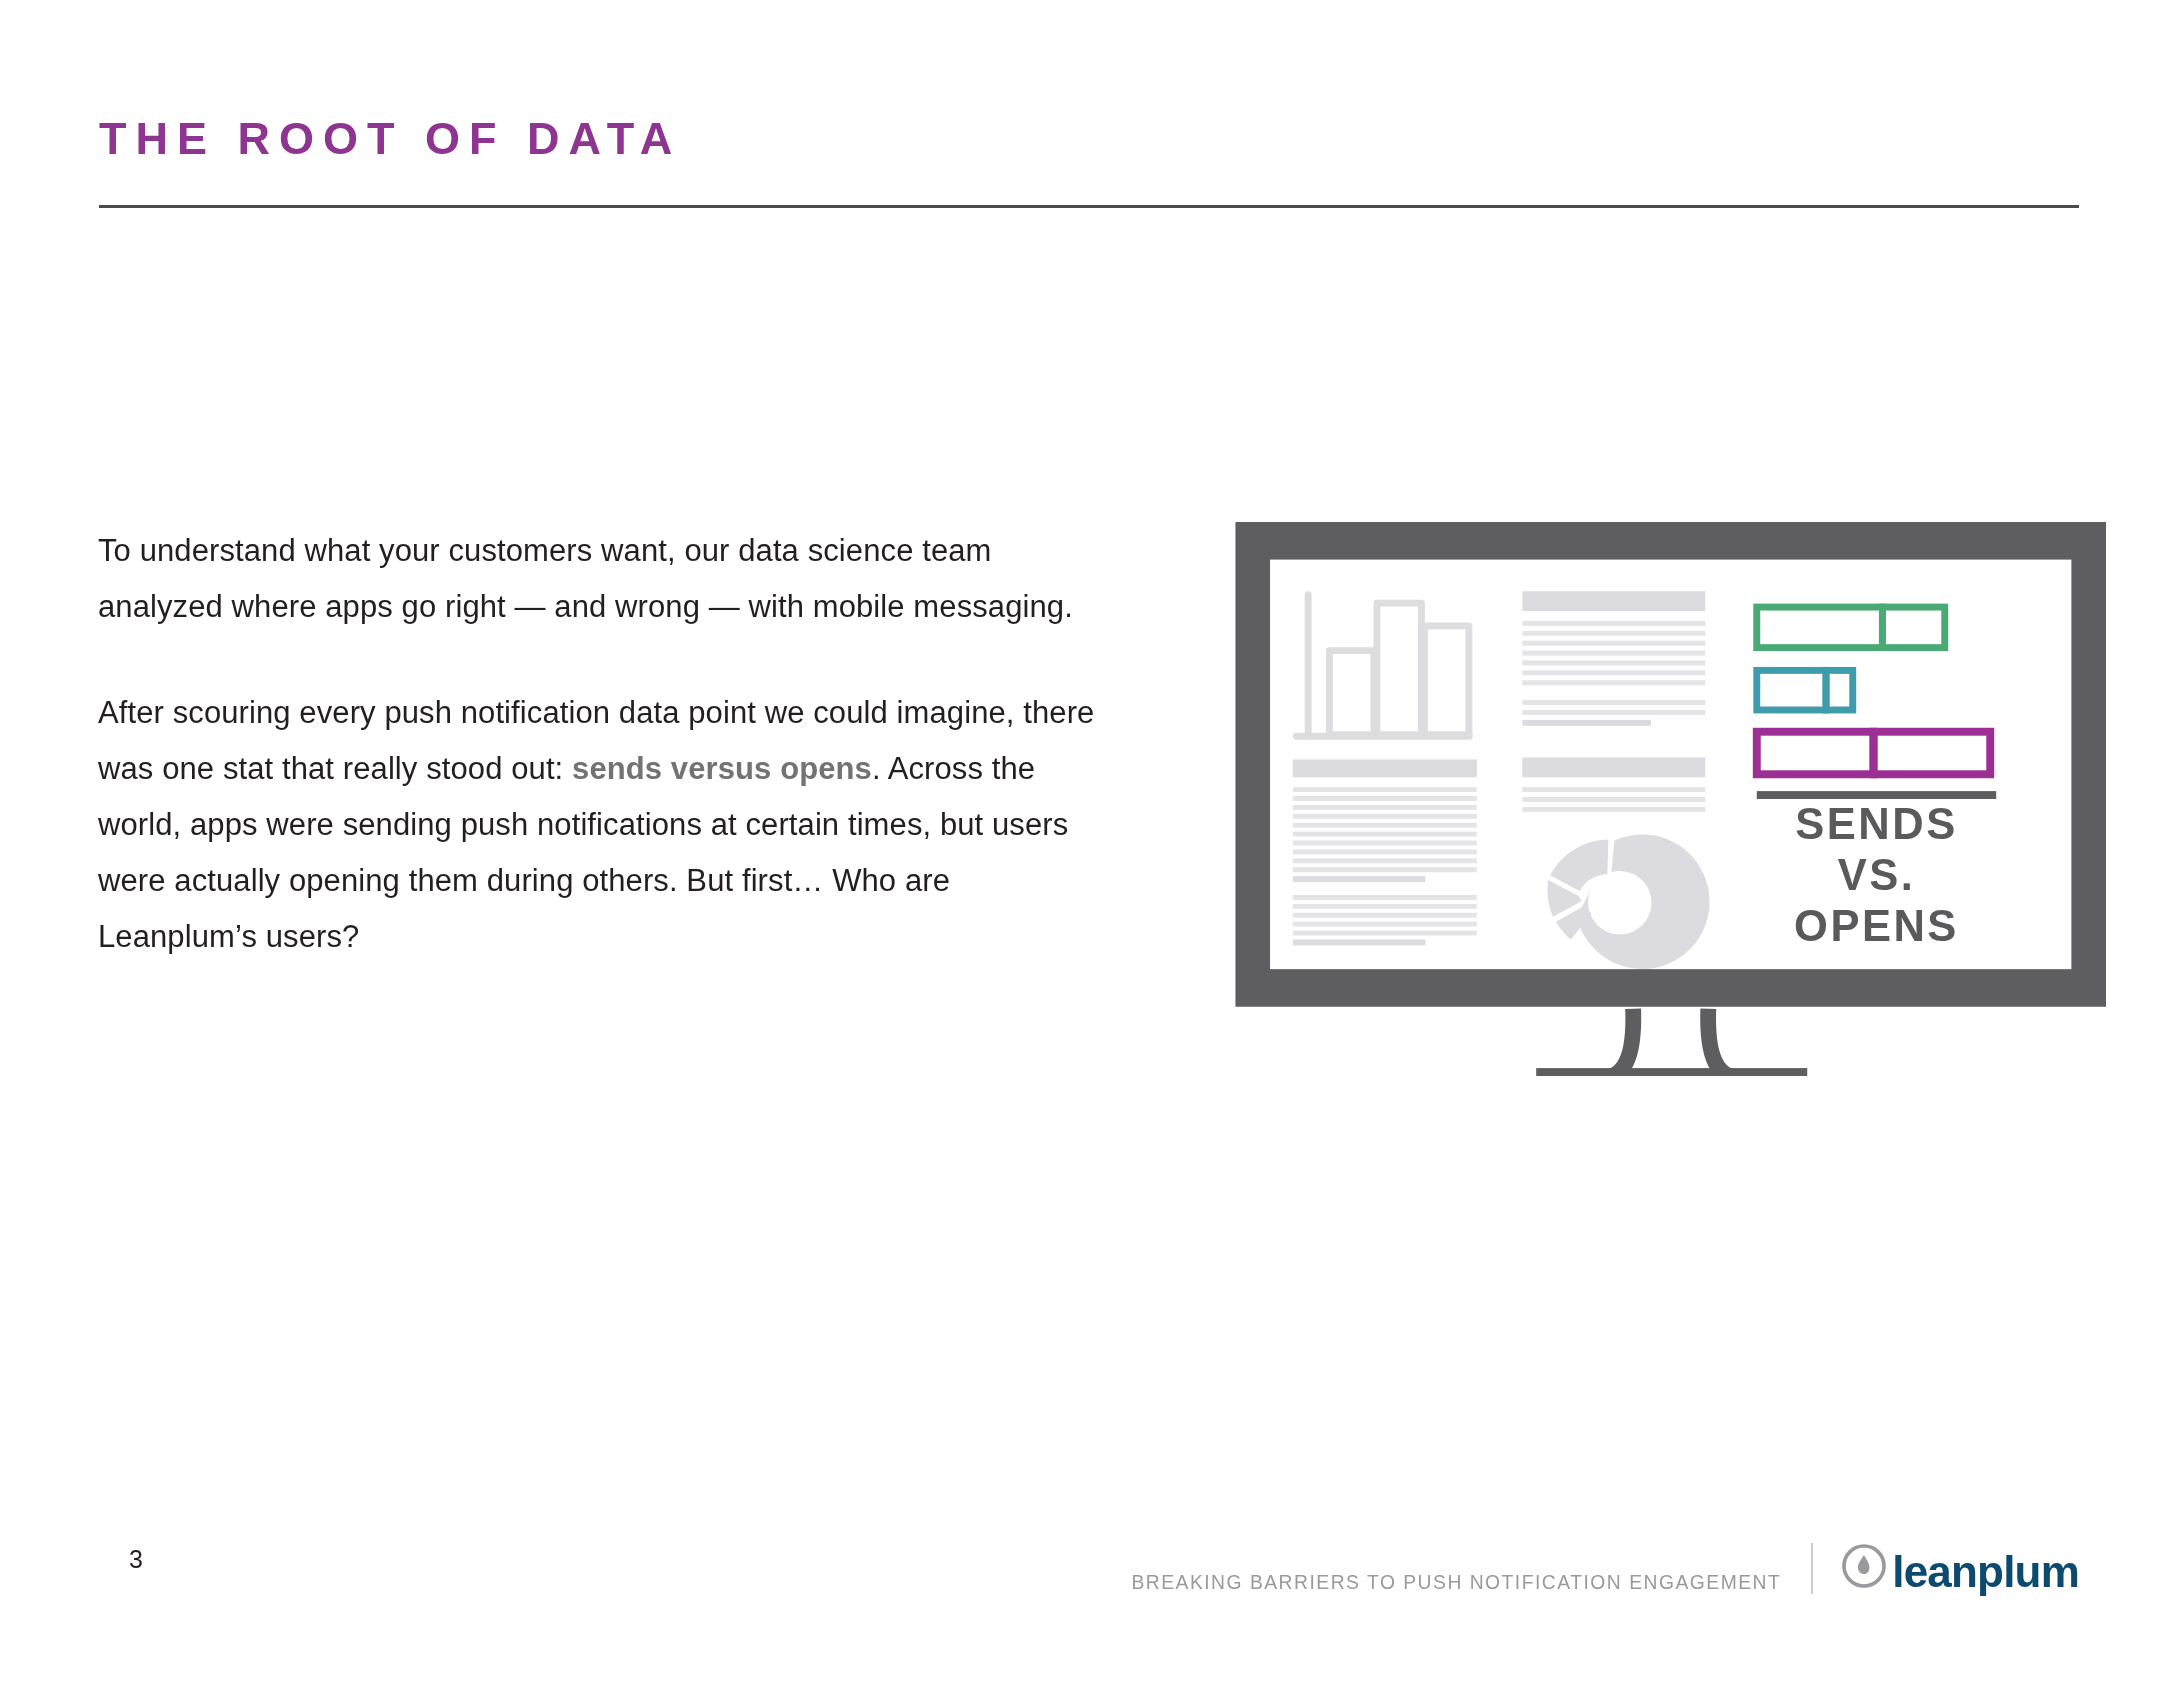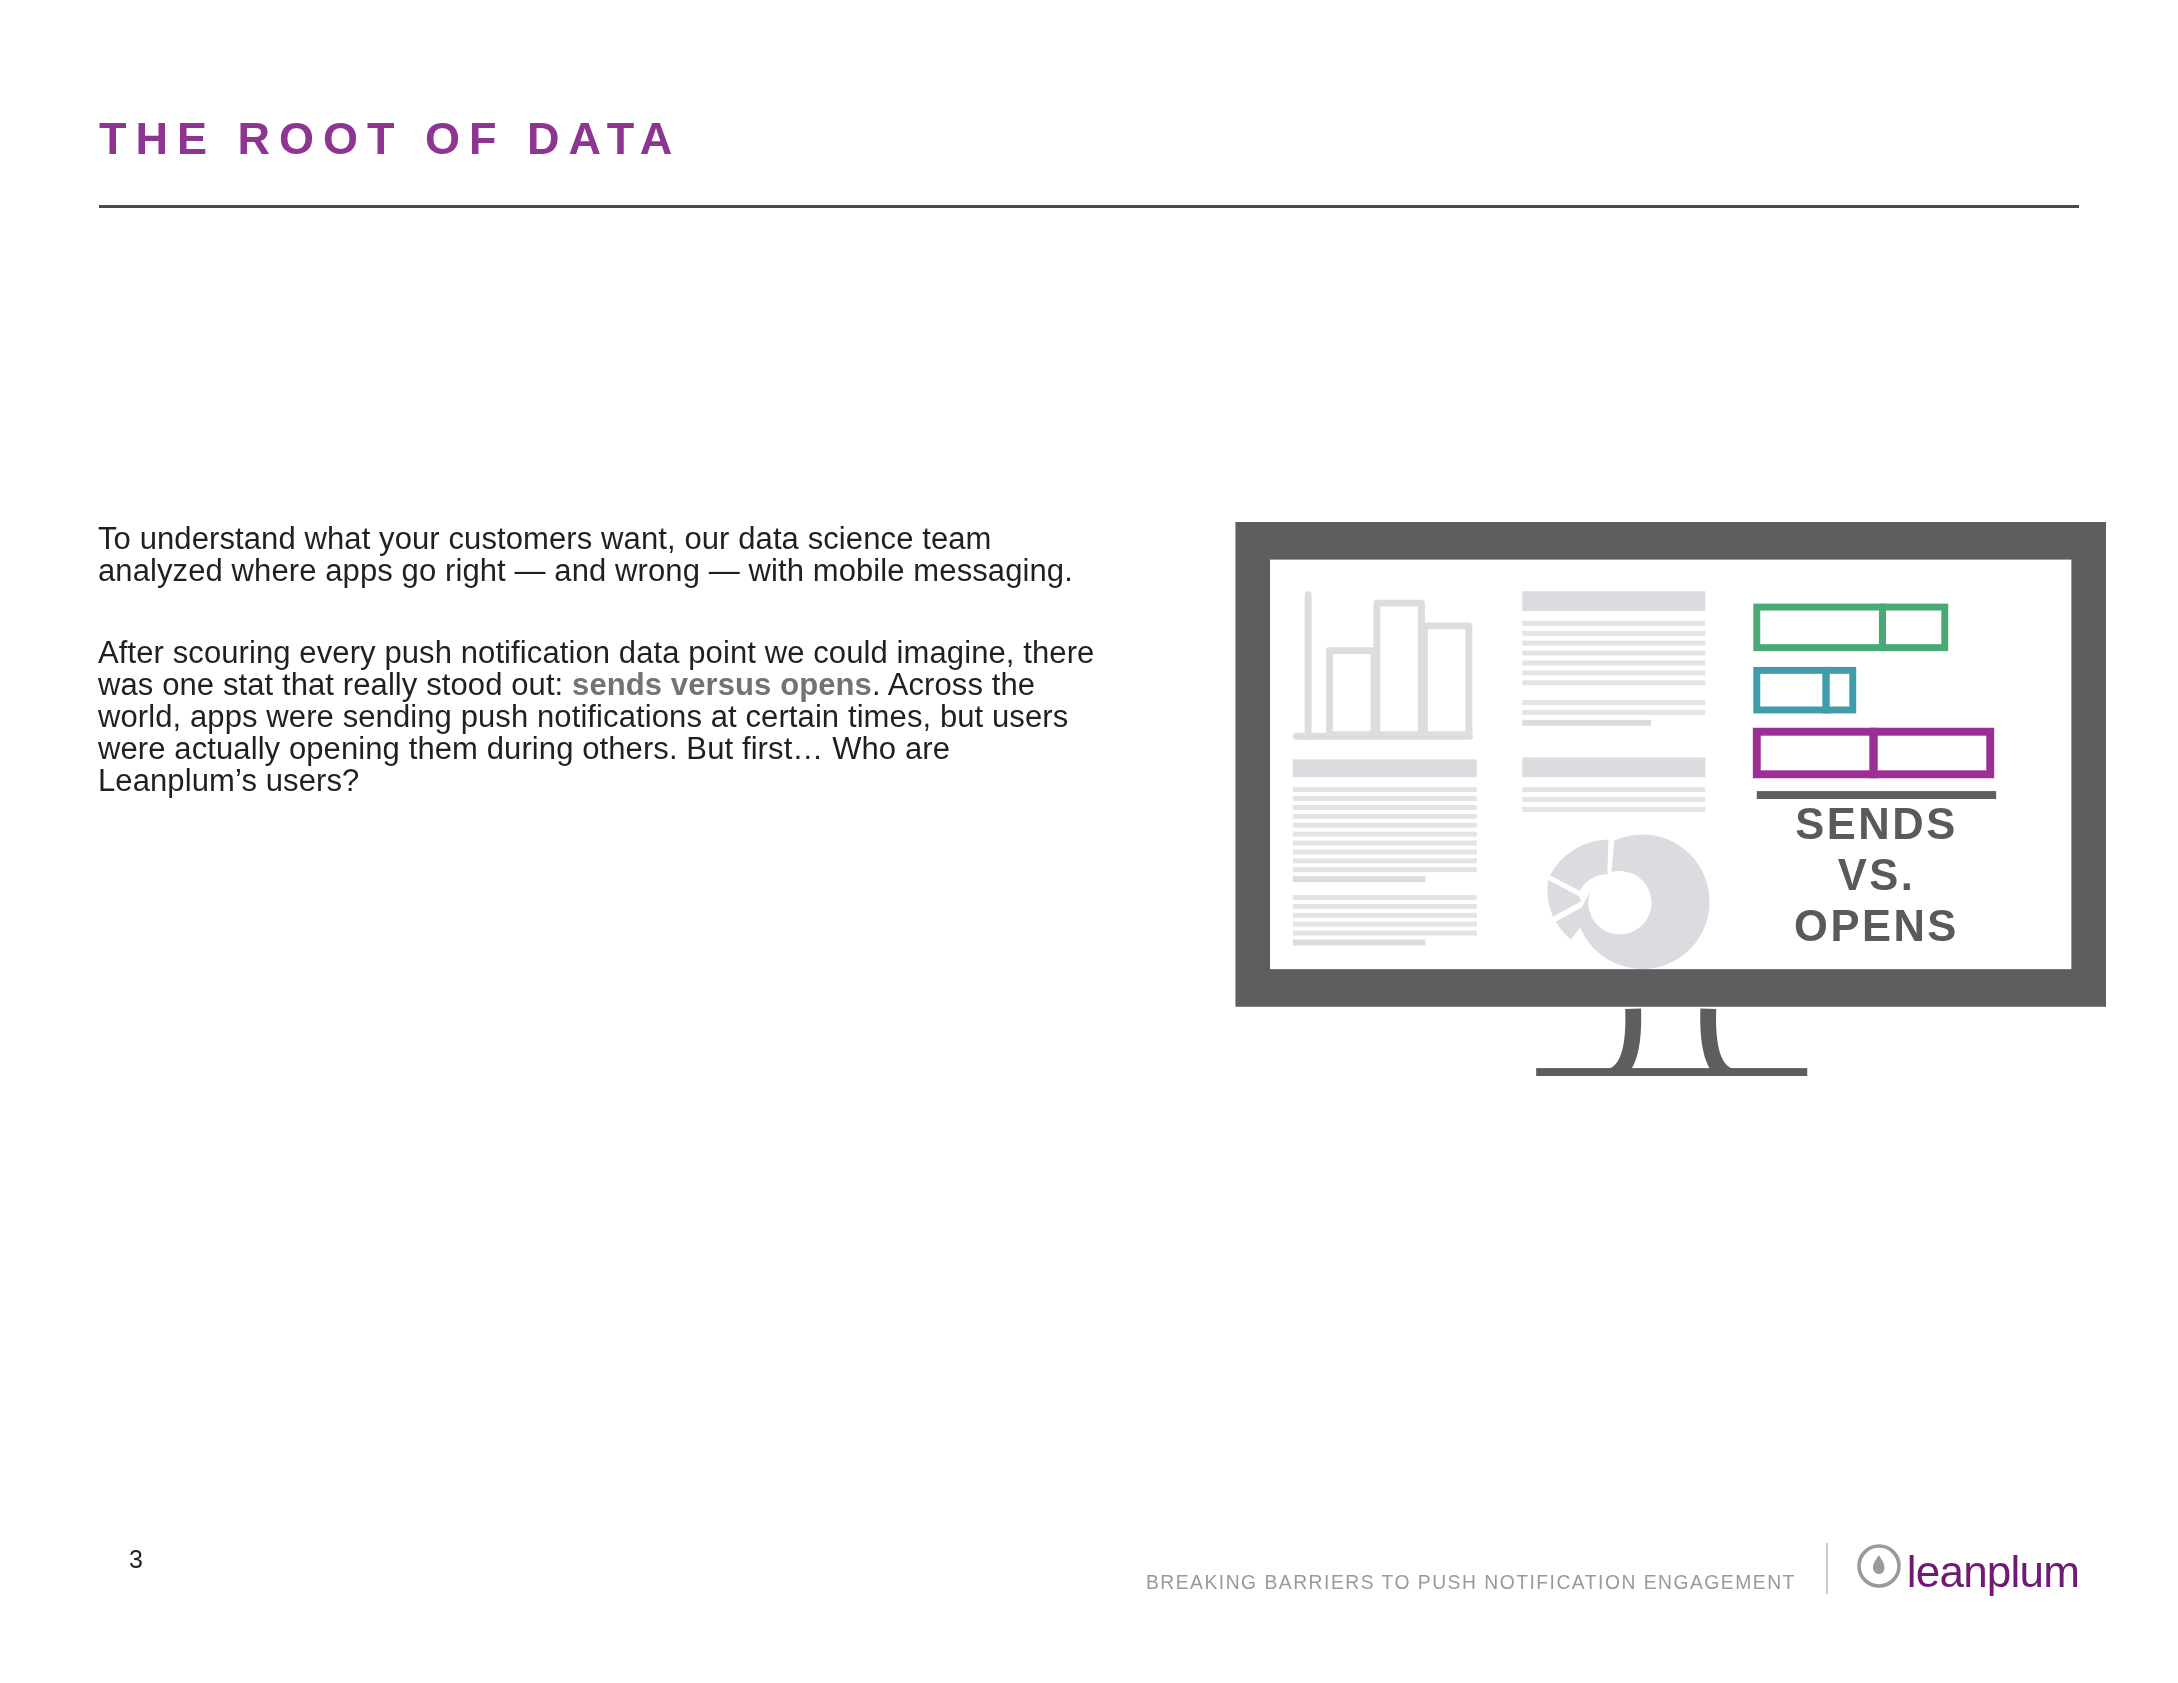--- a/index.html
+++ b/index.html
@@ -44,21 +44,21 @@
   }
 
   
   .copy {
     position: absolute;
     left: 98px;
     top: 523px;
     width: 1010px;
     color: #231f20;
     font-size: 31px;
-    line-height: 32px;
+    line-height: 56px;
     letter-spacing: 0.1px;
   }
   .copy p { margin: 0; }
   .copy p + p { margin-top: 50px; }
   .copy b { font-weight: bold; color: #737373; text-align: center; }
 
   
   .monitor {
     position: absolute;
     left: 1235px;
@@ -93,22 +93,22 @@
     background: #cccccf;
     margin: 0 28px 0 30px;
   }
   .footer-logo {
     display: flex;
     align-items: center;
   }
   .footer-logo-mark { display: block; }
   .footer-logo-text {
     font-size: 44px;
-    font-weight: normal;
-    color: #701a75;
+    font-weight: bold;
+    color: #0c4a6e;
     letter-spacing: -0.8px;
     margin-left: 5px;
     line-height: 1;
     margin-top: 12px;
   }
 </style>
 </head>
 <body>
 
 <div class="slide">

